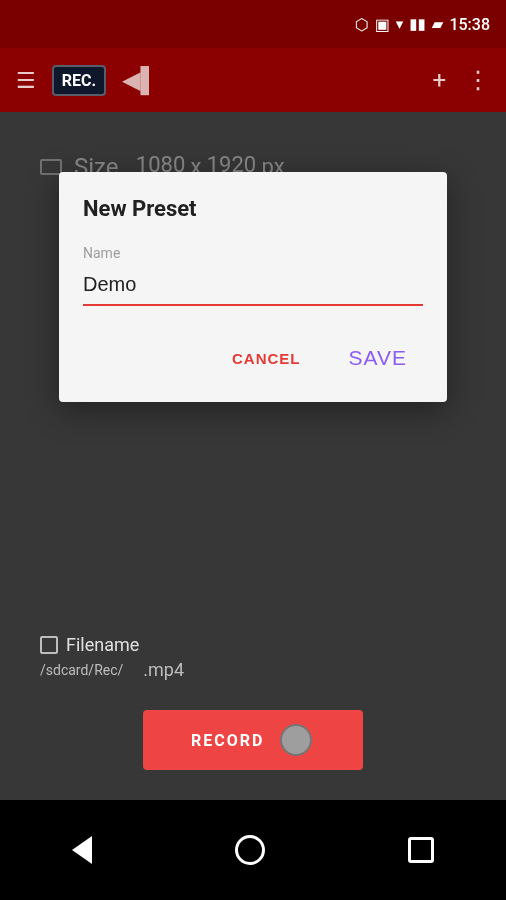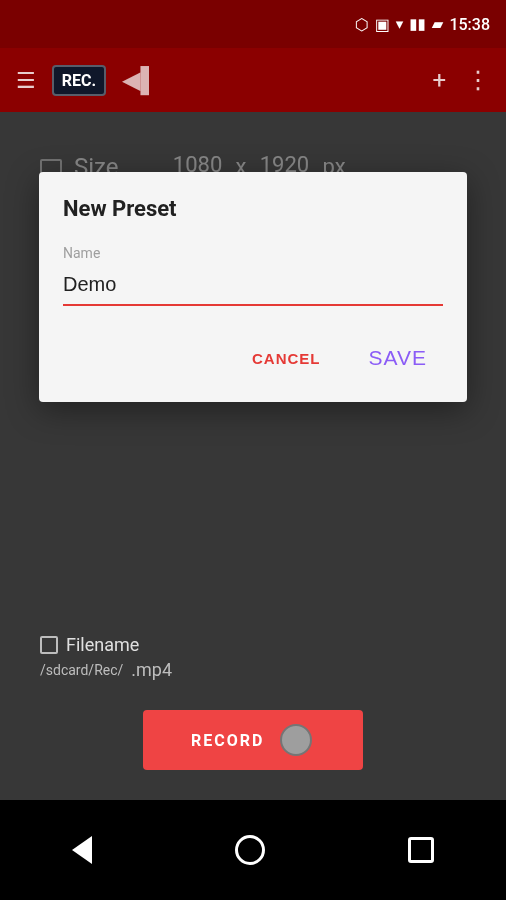--- a/index.html
+++ b/index.html
@@ -126,24 +126,22 @@
       color: #e0e0e0;
       font-size: 24px;
       display: flex;
       align-items: center;
       gap: 8px;
     }
 
     .size-values {
       display: flex;
       align-items: center;
-      gap: 8px;
       color: #e0e0e0;
       font-size: 22px;
-      margin-left: 37px;
     }
 
     .size-value {
       border-bottom: 2px solid #aaa;
       padding-bottom: 2px;
       min-width: 60px;
       text-align: center;
     }
 
     
@@ -165,21 +163,21 @@
     }
 
     .filename-path {
       color: #bdbdbd;
       font-size: 14px;
     }
 
     .filename-input-row {
       display: flex;
       align-items: center;
-      gap: 8px;
+      gap: 20px;
       color: #e0e0e0;
       font-size: 20px;
       text-align: right;
     }
 
     .filename-input-value {
       border-bottom: 2px solid #f44336;
       padding-bottom: 2px;
       color: white;
       font-size: 20px;
@@ -232,21 +230,21 @@
       background: rgba(0,0,0,0.4);
       display: flex;
       align-items: flex-start;
       justify-content: center;
       padding-top: 60px;
     }
 
     .dialog {
       background: #f5f5f5;
       border-radius: 4px;
-      width: 428px;
+      width: 388px;
       padding: 24px;
       box-shadow: 0 8px 32px rgba(0,0,0,0.4);
     }
 
     .dialog-title {
       font-size: 22px;
       font-weight: 700;
       color: #212121;
       margin-bottom: 24px;
     }

